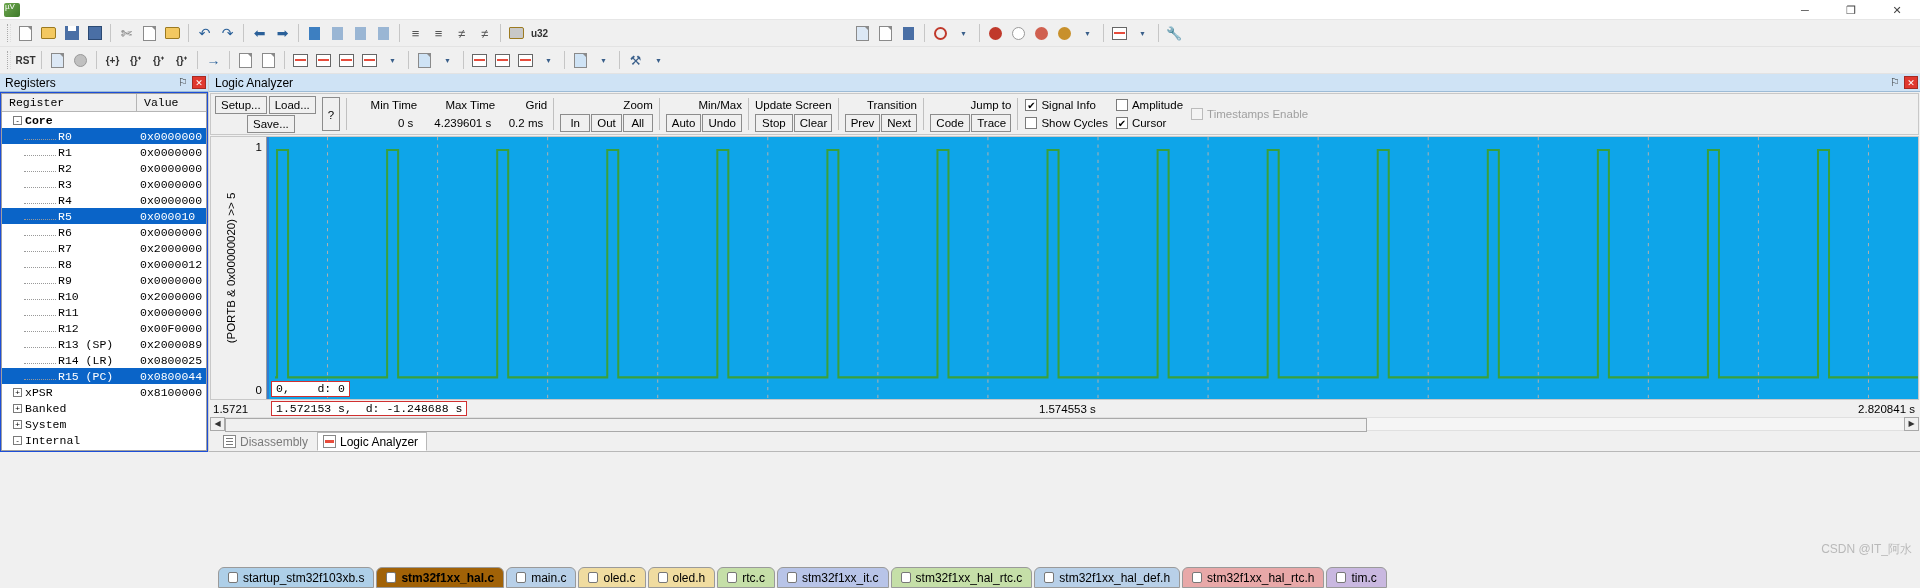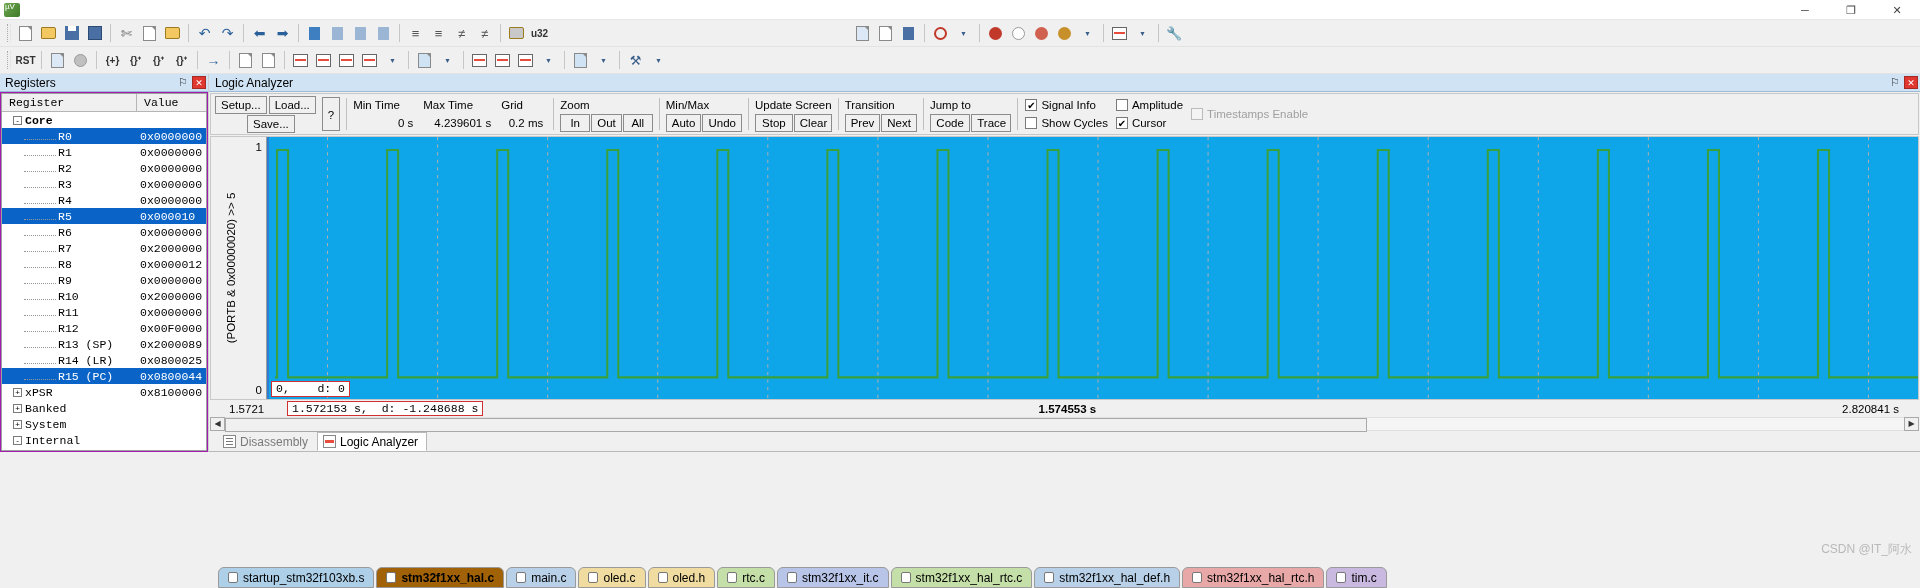--- a/index.html
+++ b/index.html
@@ -67,21 +67,21 @@
   .icon-mag { width:13px;height:13px;border-radius:50%;border:2px solid #c0392b;}
   .icon-la { width:15px;height:13px;background:#fff;border:1px solid #666; position:relative;}
   .icon-la::after{content:"";position:absolute;left:1px;top:4px;width:11px;height:2px;background:#e74c3c;}
   .icon-wrench { font-size:13px; color:#3a5f8a;}
   .icon-rst { font-size: 10px; color:#333; font-weight:bold; }
 
   
   .main { display: flex; height: 378px; background: #f0f0f0; }
 
   
-  .reg-pane { width: 209px; background: #a21caf; display: flex; flex-direction: column; border-right: 1px solid #cfcfcf; }
+  .reg-pane { width: 209px; background: #1d4ed8; display: flex; flex-direction: column; border-right: 1px solid #cfcfcf; }
   .pane-header {
     height: 18px; background: #cfe3f5; display: flex; align-items: center;
     font-size: 12px; color: #000; padding-left: 5px; justify-content: space-between;
     border-bottom: 1px solid #9dbbd6;
   }
   .pane-header .hdr-btns { display: flex; align-items: center; gap: 2px; padding-right: 2px; }
   .pin-btn { font-size: 11px; color: #333; width: 14px; text-align: center; }
   .close-btn {
     width: 14px; height: 13px; background: #e0382f; color: #fff; font-size: 9px;
     display: flex; align-items: center; justify-content: center; border: 1px solid #a52a22;
@@ -115,21 +115,21 @@
     display: flex; align-items: stretch; background: #f0f0f0; height: 42px;
     border: 1px solid #c8c8c8; margin: 1px 1px 0 1px; padding: 2px 1px;
   }
   .la-grp { display: flex; flex-direction: column; padding: 0 3px; justify-content: center; }
   .la-grp-sep { width: 1px; background: #c0c0c0; margin: 2px 3px; }
   .la-btn {
     border: 1px solid #8c8c8c; background: #f0f0f0; font-size: 11.5px; color: #000;
     padding: 1px 5px; min-width: 30px; text-align: center; height: 18px; line-height: 14px;
     margin: 0.5px 0;
   }
-  .la-lbl { font-size: 11.5px; color: #000; text-align: left; height: 18px; line-height: 18px; white-space: nowrap; }
+  .la-lbl { font-size: 11.5px; color: #000; text-align: right; height: 18px; line-height: 18px; white-space: nowrap; }
   .la-val { font-size: 11.5px; color: #000; text-align: right; height: 18px; line-height: 18px; white-space: nowrap; padding-right: 4px; }
   .row2 { display: flex; gap: 1px; }
   .chk-grp { display: flex; flex-direction: column; justify-content: center; padding: 0 4px; }
   .chk-line { display: flex; align-items: center; height: 18px; font-size: 11.5px; color: #000; white-space: nowrap; }
   .chk-line.dim { color: #a0a0a0; }
   .chk {
     width: 12px; height: 12px; border: 1px solid #7a7a7a; background: #fff; margin-right: 4px;
     display: inline-flex; align-items: center; justify-content: center; font-size: 10px; color: #000;
     flex: 0 0 auto;
   }
@@ -148,24 +148,24 @@
   .wave-canvas { flex: 1; background: #0ea5e9; position: relative; overflow: hidden; }
   .cursor-line { position: absolute; top: 0; bottom: 0; width: 2px; background: #2f7dd1; left: 0; }
   .info-box {
     position: absolute; bottom: 2px; left: 4px; border: 1px solid #d03030; background: #fff;
     font-size: 11.5px; padding: 0 4px; color: #000; font-family: "Liberation Mono", monospace;
     white-space: pre; line-height: 14px;
   }
   
   .time-row {
     height: 15px; display: flex; align-items: center; background: #f0f0f0; position: relative;
-    font-size: 11.5px; color: #000; margin: 0 18px;
+    font-size: 11.5px; color: #000; margin: 0 2px;
   }
   .time-left { padding-left: 2px; }
-  .time-mid { position: absolute; left: 50%; transform: translateX(-45%); font-weight: bold; }
+  .time-mid { position: absolute; left: 50%; transform: translateX(-45%); }
   .time-right { position: absolute; right: 3px; }
   .time-cursor-box {
     position: absolute; left: 60px; border: 1px solid #d03030; background: #fff;
     font-size: 11.5px; padding: 0 4px; font-family: "Liberation Mono", monospace; white-space: pre;
   }
   
   .hscroll { height: 15px; background: #f0f0f0; display: flex; align-items: center; margin: 0 1px 1px 1px; }
   .sb-btn {
     width: 15px; height: 14px; background: #f0f0f0; border: 1px solid #a9a9a9;
     display: flex; align-items: center; justify-content: center; font-size: 8px; color: #333;

